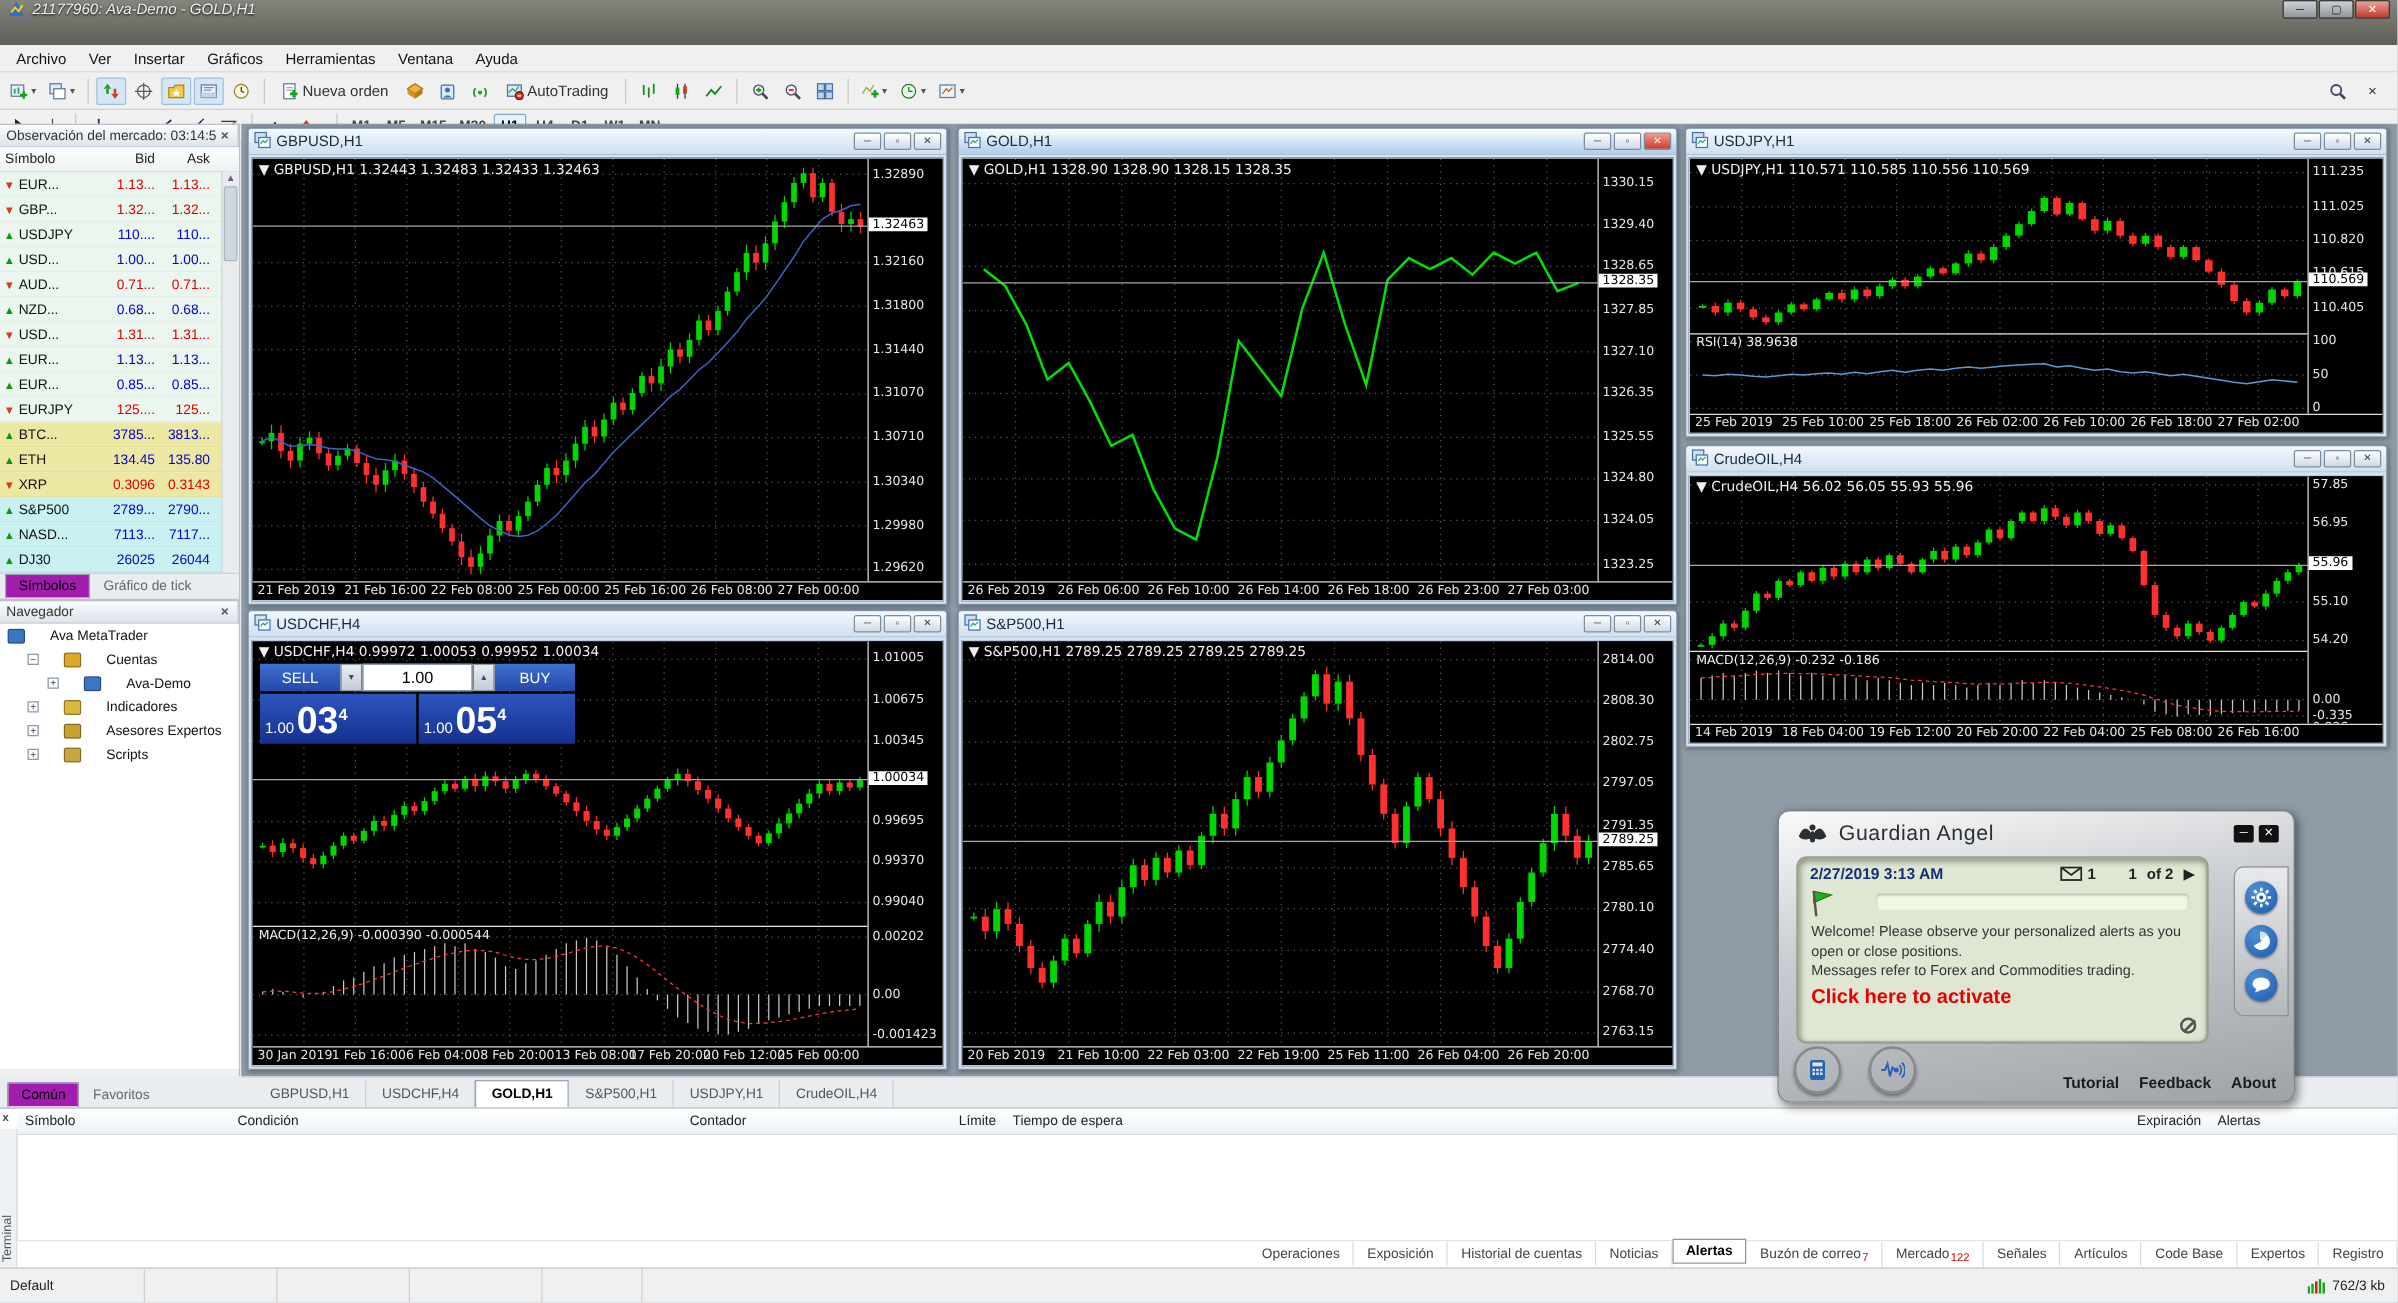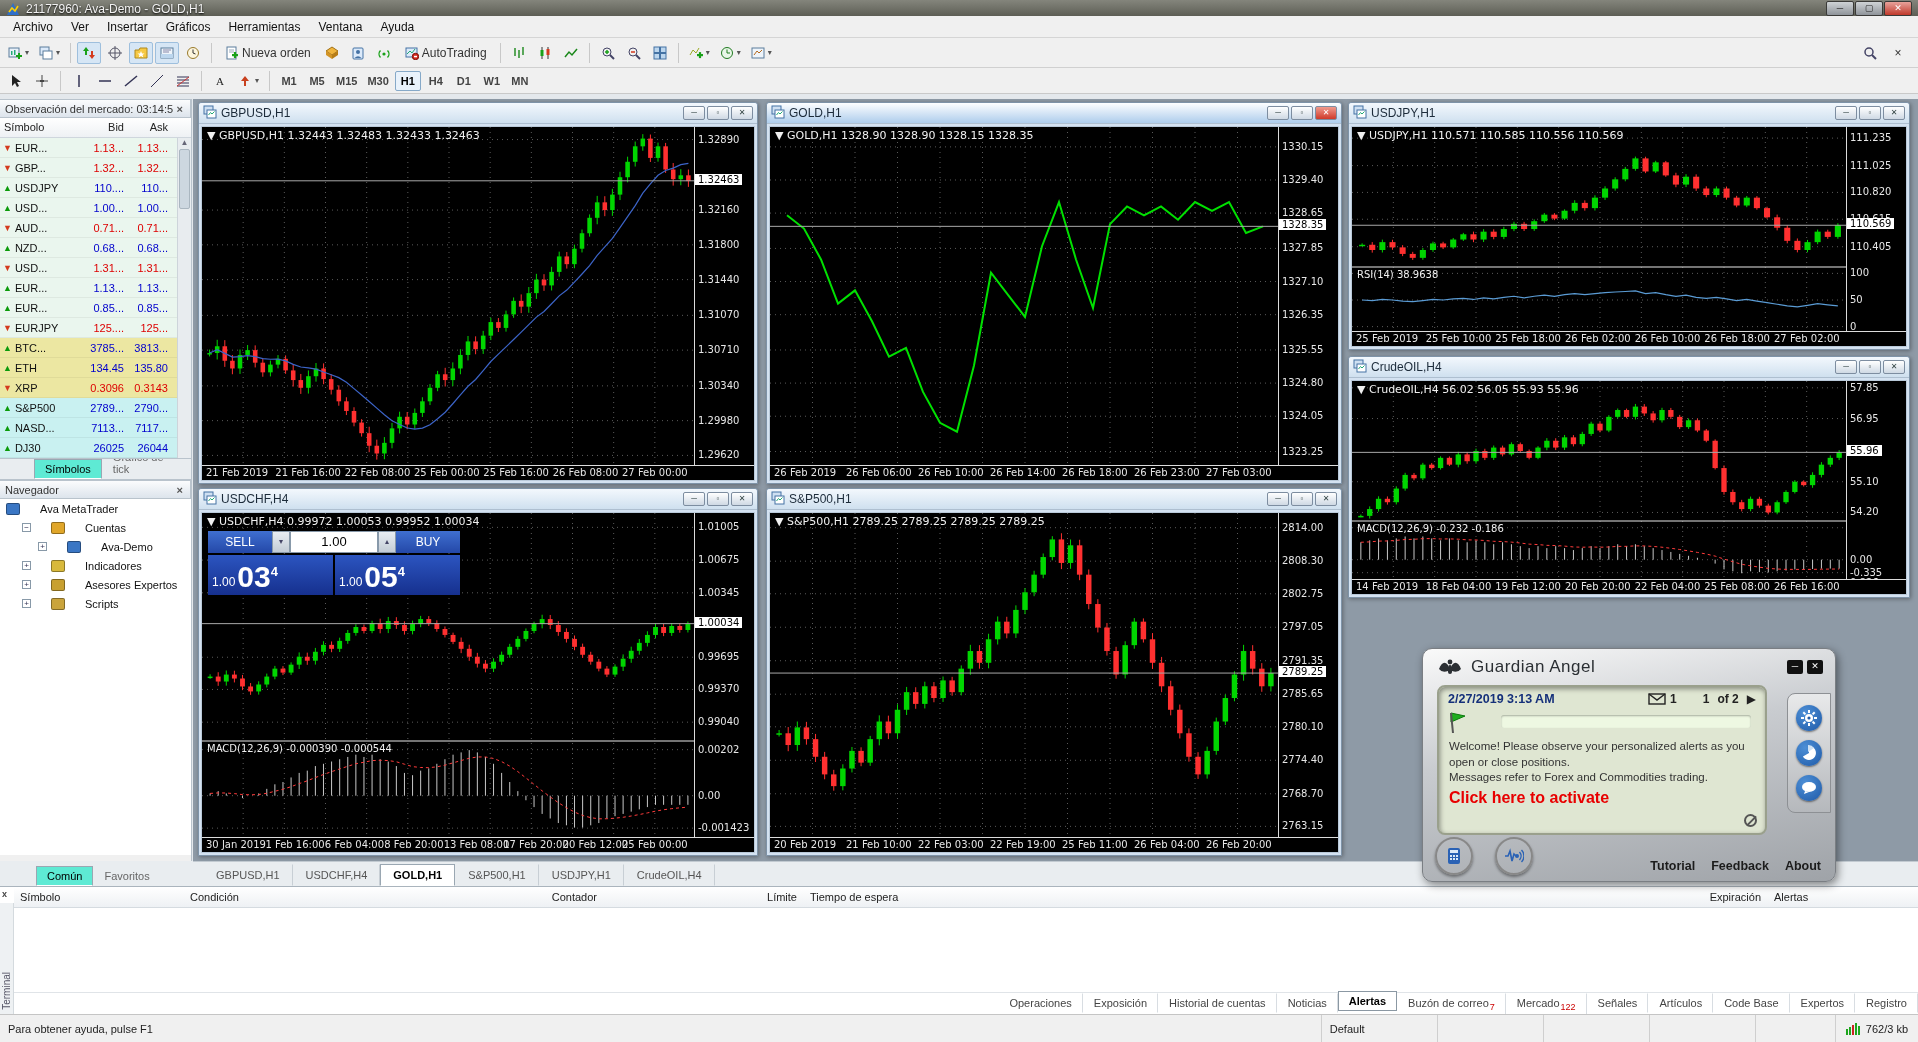--- a/index.html
+++ b/index.html
@@ -1,21 +1,21 @@
 <!DOCTYPE html>
 <html><head>
 <meta charset="utf-8">
 <style>
   * { margin:0; padding:0; box-sizing:border-box; }
   html,body { width:1918px; height:1042px; overflow:hidden;
     font-family:"Liberation Sans","DejaVu Sans",sans-serif; font-size:11px; background:#e4e8ec; }
 
   
-  .titlebar { height:16px; background:linear-gradient(#84857c,#5d5e55); display:flex; align-items:flex-end;
-    padding:0 6px; color:#0c0c0c; font-size:12px; }
+  .titlebar { height:36px; background:linear-gradient(#84857c,#5d5e55); display:flex; align-items:flex-start;
+    padding:0 6px; color:#0c0c0c; font-size:12px;font-style:italic; }
   .titlebar .apptitle { color:#f2f2f2; text-shadow:0 1px 2px #000; margin-left:6px; }
   .winctl { margin-left:auto; display:flex; gap:1px; }
   .winctl span { width:28px; height:15px; border:1px solid #3a3a38; border-radius:2px;
     background:linear-gradient(#cfd3d6,#8f949a); font-size:9px; line-height:13px; text-align:center; color:#222; }
   .winctl .close { background:linear-gradient(#e8a29b,#c0392b); color:#fff; }
   .menubar { height:22px; background:#f0f0f0; border-bottom:1px solid #d5d5d5; display:flex; align-items:center; padding:0 4px; }
   .menubar span { padding:3px 9px; font-size:12px; color:#111; }
   .toolbar { height:30px; background:#f0f0f0; border-bottom:1px solid #d0d0d0; display:flex; align-items:center; padding:0 4px; gap:2px; }
   .toolbar2 { height:26px; background:#f0f0f0; border-bottom:1px solid #c9c9c9; display:flex; align-items:center; padding:0 4px; gap:2px; }
   .tbtn { height:22px; min-width:24px; display:flex; align-items:center; justify-content:center; gap:3px;
@@ -40,21 +40,21 @@
   .mwrow .sym { width:84px; padding-left:3px; display:flex; align-items:center; gap:3px; color:#111; }
   .mwrow .bid,.mwrow .ask { width:44px; text-align:right; padding-right:4px; }
   .mwhead .csym{ width:84px; } .mwhead .cbid{ width:44px; text-align:right;} .mwhead .cask{ width:44px; text-align:right;}
   .g-forex { background:#eaf6ee; } .g-crypto { background:#ece7a2; } .g-index { background:#c9f1f1; }
   .dirup { color:#0a9a0a; font-size:9px; } .dirdown { color:#d43a1e; font-size:9px; }
   .valup { color:#0000cc; } .valdown { color:#dd0000; }
   .mwscroll { position:absolute; right:0; top:20px; bottom:0; width:14px; background:#e8ecef; border-left:1px solid #cdd4da; font-size:8px; color:#667; text-align:center; }
   .mwscroll .thumb { background:#cdd7e0; border:1px solid #aab6c0; height:60px; margin:2px 1px; border-radius:2px; }
   .minitabs { height:21px; display:flex; align-items:flex-end; background:#e9edf0; border-bottom:1px solid #b9c3cc; padding-left:4px; }
   .minitab { padding:3px 10px; font-size:11px; color:#666; border:1px solid transparent; }
-  .minitab.active { background:#5eead4; border:1px solid #9aa7b2; border-bottom-color:#fff; color:#000;margin-left:30px; }
+  .minitab.active { background:#a21caf; border:1px solid #9aa7b2; border-bottom-color:#fff; color:#000; }
   .nav { background:#fff; }
   .navrow { height:19px; display:flex; align-items:center; gap:20px; color:#111; }
   .navbox { width:9px; height:9px; border:1px solid #8899a8; background:#fff; font-size:8px; line-height:7px; text-align:center; color:#335; }
   .navicon { width:14px; height:12px; border-radius:2px; display:inline-block; }
 
   
   .mdi { position:absolute; left:193px; top:99px; right:0; height:762px; background:#8e9aa6; }
   .mdiwin { position:absolute; background:#d4e2f1; border:1px solid #7e93a8; border-radius:3px 3px 0 0; box-shadow:1px 1px 4px rgba(0,0,0,.35); }
   .wtitle { height:21px; display:flex; align-items:center; padding:0 4px; gap:4px; font-size:12px; color:#1c2b3a;
     background:linear-gradient(#f3f8fd,#cfe0ef); border-bottom:1px solid #aebfd0; border-radius:3px 3px 0 0; }
@@ -1819,21 +1819,20 @@
       <div class="termtab">Mercado<span class="tbadge">122</span></div>
       <div class="termtab">Señales</div>
       <div class="termtab">Artículos</div>
       <div class="termtab">Code Base</div>
       <div class="termtab">Expertos</div>
       <div class="termtab">Registro</div>
     </div>
 </div>
 
 <div class="statusbar">
-  <div class="sbcell sbhelp">Para obtener ayuda, pulse F1</div>
   <div class="sbcell" style="width:116px;">Default</div>
   <div class="sbcell" style="width:106px;"></div>
   <div class="sbcell" style="width:106px;"></div>
   <div class="sbcell" style="width:106px;"></div>
   <div class="sbcell" style="width:80px;"></div>
   <div class="sbright">
     <svg width="16" height="12" viewBox="0 0 16 12">
         <rect x="0" y="6" width="2" height="6" fill="#1da61d"></rect>
         <rect x="3" y="4" width="2" height="8" fill="#1da61d"></rect>
         <rect x="6" y="2" width="2" height="10" fill="#cc2222"></rect>

